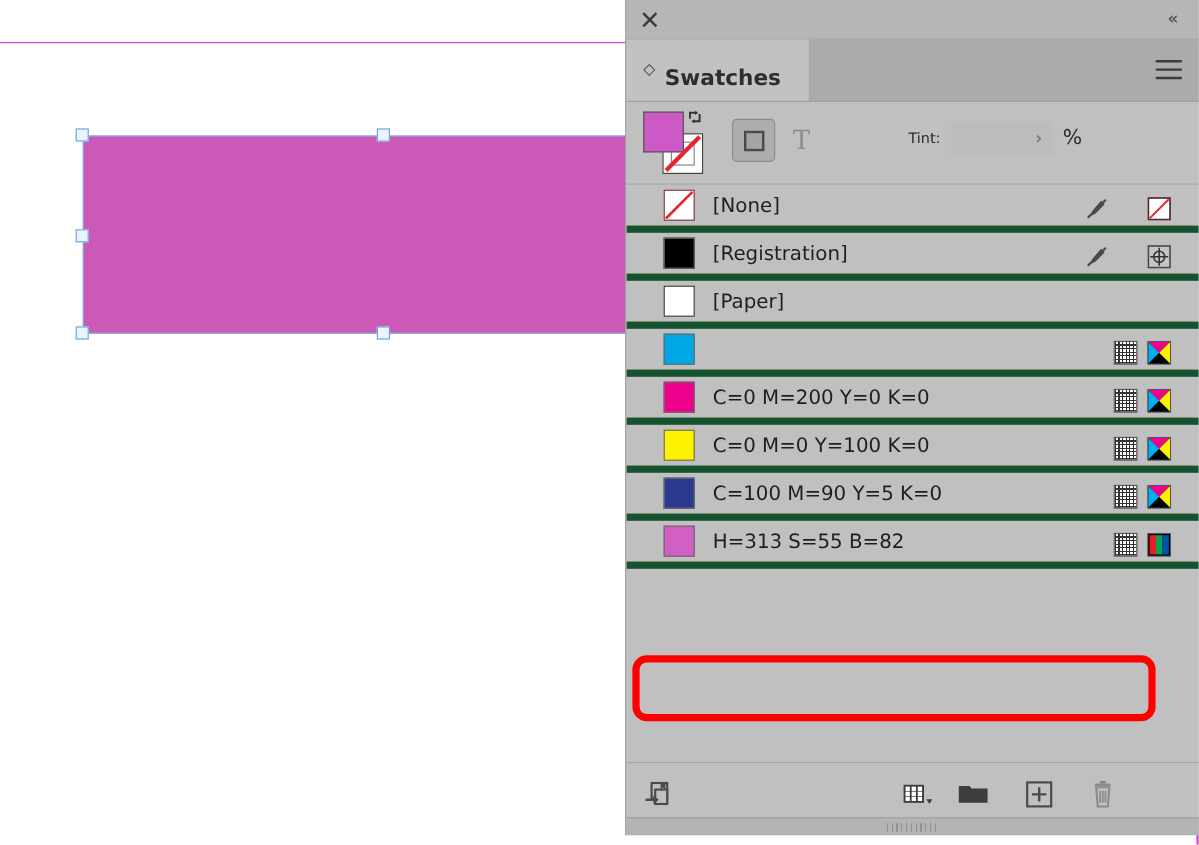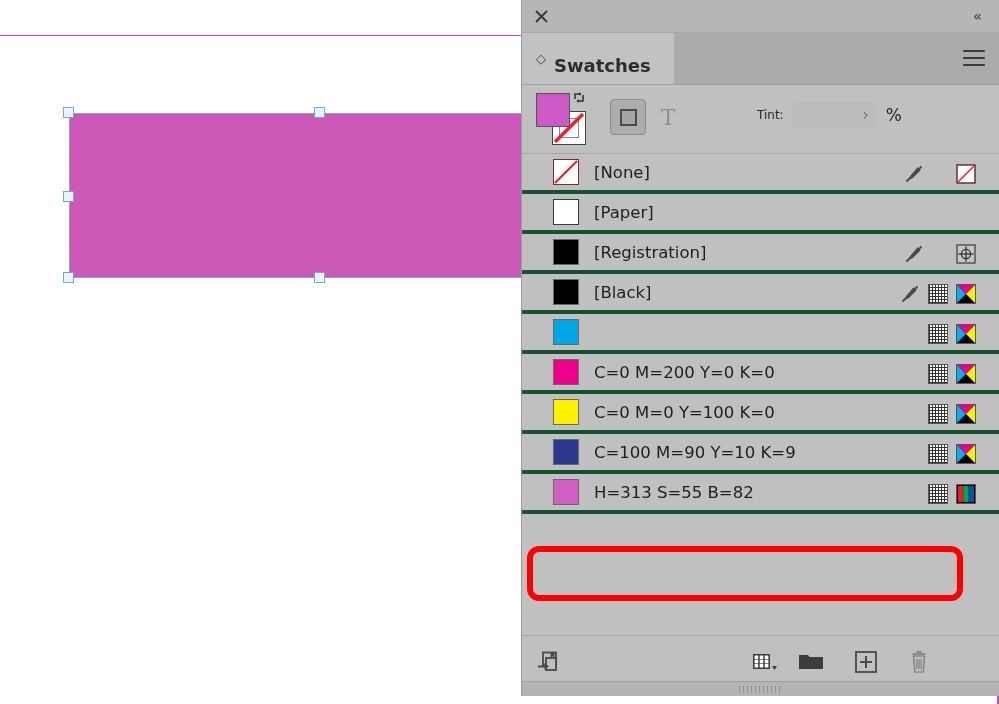--- a/index.html
+++ b/index.html
@@ -258,21 +258,21 @@
   
   #swatch-list {
     position: relative;
     height: 481px;
     background: #c0c0c0;
     overflow: hidden;
   }
   .swatch-row {
     position: relative;
     height: 40px;
-    border-bottom: 4px solid #14532d;
+    border-bottom: 6px solid #14532d;
     display: flex;
     align-items: center;
     box-sizing: border-box;
     cursor: pointer;
   }
   .swatch-chip {
     width: 26px; height: 26px;
     margin-left: 31px;
     border: 1px solid #6b6b6b;
     box-sizing: border-box;
@@ -460,28 +460,20 @@
         <div class="icon-box">
           <svg width="20" height="20" viewBox="0 0 20 20" aria-hidden="true">
             <rect x="1" y="1" width="18" height="18" fill="#fff" stroke="#5a2626" stroke-width="1.4"></rect>
             <line x1="2" y1="18" x2="18" y2="2" stroke="#e8242a" stroke-width="1.6"></line>
           </svg>
         </div>
       </div>
     </div>
 
     <div class="swatch-row">
-      <div class="swatch-chip" style="background:#ffffff;border-color:#3b3b3b"></div>
-      <div class="swatch-name">[Paper]</div>
-      <div class="row-icons">
-        <div class="icon-slot-empty"></div>
-      </div>
-    </div>
-
-    <div class="swatch-row">
       <div class="swatch-chip" style="background:#000000"></div>
       <div class="swatch-name">[Registration]</div>
       <div class="row-icons">
         <div class="icon-box">
           <svg width="20" height="20" viewBox="0 0 20 20" aria-hidden="true">
             <path d="M13.5,3.2 L16.6,6.3 L8.6,14.3 L5,15.5 L6.2,11.9 Z" fill="#4a4a4a"></path>
             <line x1="2.5" y1="17.5" x2="17.5" y2="2.5" stroke="#4a4a4a" stroke-width="1.9"></line>
           </svg>
         </div>
         <div class="icon-gap"></div>
@@ -490,101 +482,86 @@
             <rect x="1" y="1" width="18" height="18" fill="#c6c6c6" stroke="#444" stroke-width="1.3"></rect>
             <circle cx="10" cy="10" r="4.6" fill="none" stroke="#333" stroke-width="1.3"></circle>
             <line x1="10" y1="2.5" x2="10" y2="17.5" stroke="#333" stroke-width="1.3"></line>
             <line x1="2.5" y1="10" x2="17.5" y2="10" stroke="#333" stroke-width="1.3"></line>
           </svg>
         </div>
       </div>
     </div>
 
     <div class="swatch-row">
-      <div class="swatch-chip" style="background:#000000"></div>
-      <div class="swatch-name">[Black]</div>
-      <div class="row-icons">
-        <div class="icon-box">
-          <svg width="20" height="20" viewBox="0 0 20 20" aria-hidden="true">
-            <path d="M13.5,3.2 L16.6,6.3 L8.6,14.3 L5,15.5 L6.2,11.9 Z" fill="#4a4a4a"></path>
-            <line x1="2.5" y1="17.5" x2="17.5" y2="2.5" stroke="#4a4a4a" stroke-width="1.9"></line>
-          </svg>
-        </div>
+      <div class="swatch-chip" style="background:#ffffff;border-color:#3b3b3b"></div>
+      <div class="swatch-name">[Paper]</div>
+      <div class="row-icons">
+        <div class="icon-slot-empty"></div>
+      </div>
+    </div>
+
+
+    <div class="swatch-row">
+      <div class="swatch-chip" style="background:#00a7e5"></div>
+      <div class="row-icons">
         <div class="icon-box">
           <div class="icon-pattern"></div>
         </div>
         <div class="icon-box">
           <svg width="20" height="20" viewBox="0 0 20 20" aria-hidden="true">
             <rect x="0.5" y="0.5" width="19" height="19" fill="#000" stroke="#555" stroke-width="1"></rect>
             <polygon points="1,1 19,1 10,10" fill="#ec008c"></polygon>
             <polygon points="1,1 10,10 1,19" fill="#00aeef"></polygon>
             <polygon points="19,1 19,19 10,10" fill="#fff200"></polygon>
           </svg>
         </div>
       </div>
     </div>
 
     <div class="swatch-row">
-      <div class="swatch-chip" style="background:#00a7e5"></div>
+      <div class="swatch-chip" style="background:#ec008c"></div>
+      <div class="swatch-name">C=0 M=200 Y=0 K=0</div>
       <div class="row-icons">
         <div class="icon-box">
           <div class="icon-pattern"></div>
         </div>
         <div class="icon-box">
           <svg width="20" height="20" viewBox="0 0 20 20" aria-hidden="true">
             <rect x="0.5" y="0.5" width="19" height="19" fill="#000" stroke="#555" stroke-width="1"></rect>
             <polygon points="1,1 19,1 10,10" fill="#ec008c"></polygon>
             <polygon points="1,1 10,10 1,19" fill="#00aeef"></polygon>
             <polygon points="19,1 19,19 10,10" fill="#fff200"></polygon>
           </svg>
         </div>
       </div>
     </div>
 
     <div class="swatch-row">
-      <div class="swatch-chip" style="background:#ec008c"></div>
-      <div class="swatch-name">C=0 M=200 Y=0 K=0</div>
+      <div class="swatch-chip" style="background:#fff200"></div>
+      <div class="swatch-name">C=0 M=0 Y=100 K=0</div>
       <div class="row-icons">
         <div class="icon-box">
           <div class="icon-pattern"></div>
         </div>
         <div class="icon-box">
           <svg width="20" height="20" viewBox="0 0 20 20" aria-hidden="true">
             <rect x="0.5" y="0.5" width="19" height="19" fill="#000" stroke="#555" stroke-width="1"></rect>
             <polygon points="1,1 19,1 10,10" fill="#ec008c"></polygon>
             <polygon points="1,1 10,10 1,19" fill="#00aeef"></polygon>
             <polygon points="19,1 19,19 10,10" fill="#fff200"></polygon>
           </svg>
         </div>
       </div>
     </div>
 
-    <div class="swatch-row">
-      <div class="swatch-chip" style="background:#fff200"></div>
-      <div class="swatch-name">C=0 M=0 Y=100 K=0</div>
-      <div class="row-icons">
-        <div class="icon-box">
-          <div class="icon-pattern"></div>
-        </div>
-        <div class="icon-box">
-          <svg width="20" height="20" viewBox="0 0 20 20" aria-hidden="true">
-            <rect x="0.5" y="0.5" width="19" height="19" fill="#000" stroke="#555" stroke-width="1"></rect>
-            <polygon points="1,1 19,1 10,10" fill="#ec008c"></polygon>
-            <polygon points="1,1 10,10 1,19" fill="#00aeef"></polygon>
-            <polygon points="19,1 19,19 10,10" fill="#fff200"></polygon>
-          </svg>
-        </div>
-      </div>
-    </div>
-
 
 
     <div class="swatch-row">
       <div class="swatch-chip" style="background:#2b3990"></div>
-      <div class="swatch-name">C=100 M=90 Y=10 K=9</div>
+      <div class="swatch-name">C=100 M=90 Y=5 K=0</div>
       <div class="row-icons">
         <div class="icon-box">
           <div class="icon-pattern"></div>
         </div>
         <div class="icon-box">
           <svg width="20" height="20" viewBox="0 0 20 20" aria-hidden="true">
             <rect x="0.5" y="0.5" width="19" height="19" fill="#000" stroke="#555" stroke-width="1"></rect>
             <polygon points="1,1 19,1 10,10" fill="#ec008c"></polygon>
             <polygon points="1,1 10,10 1,19" fill="#00aeef"></polygon>
             <polygon points="19,1 19,19 10,10" fill="#fff200"></polygon>

